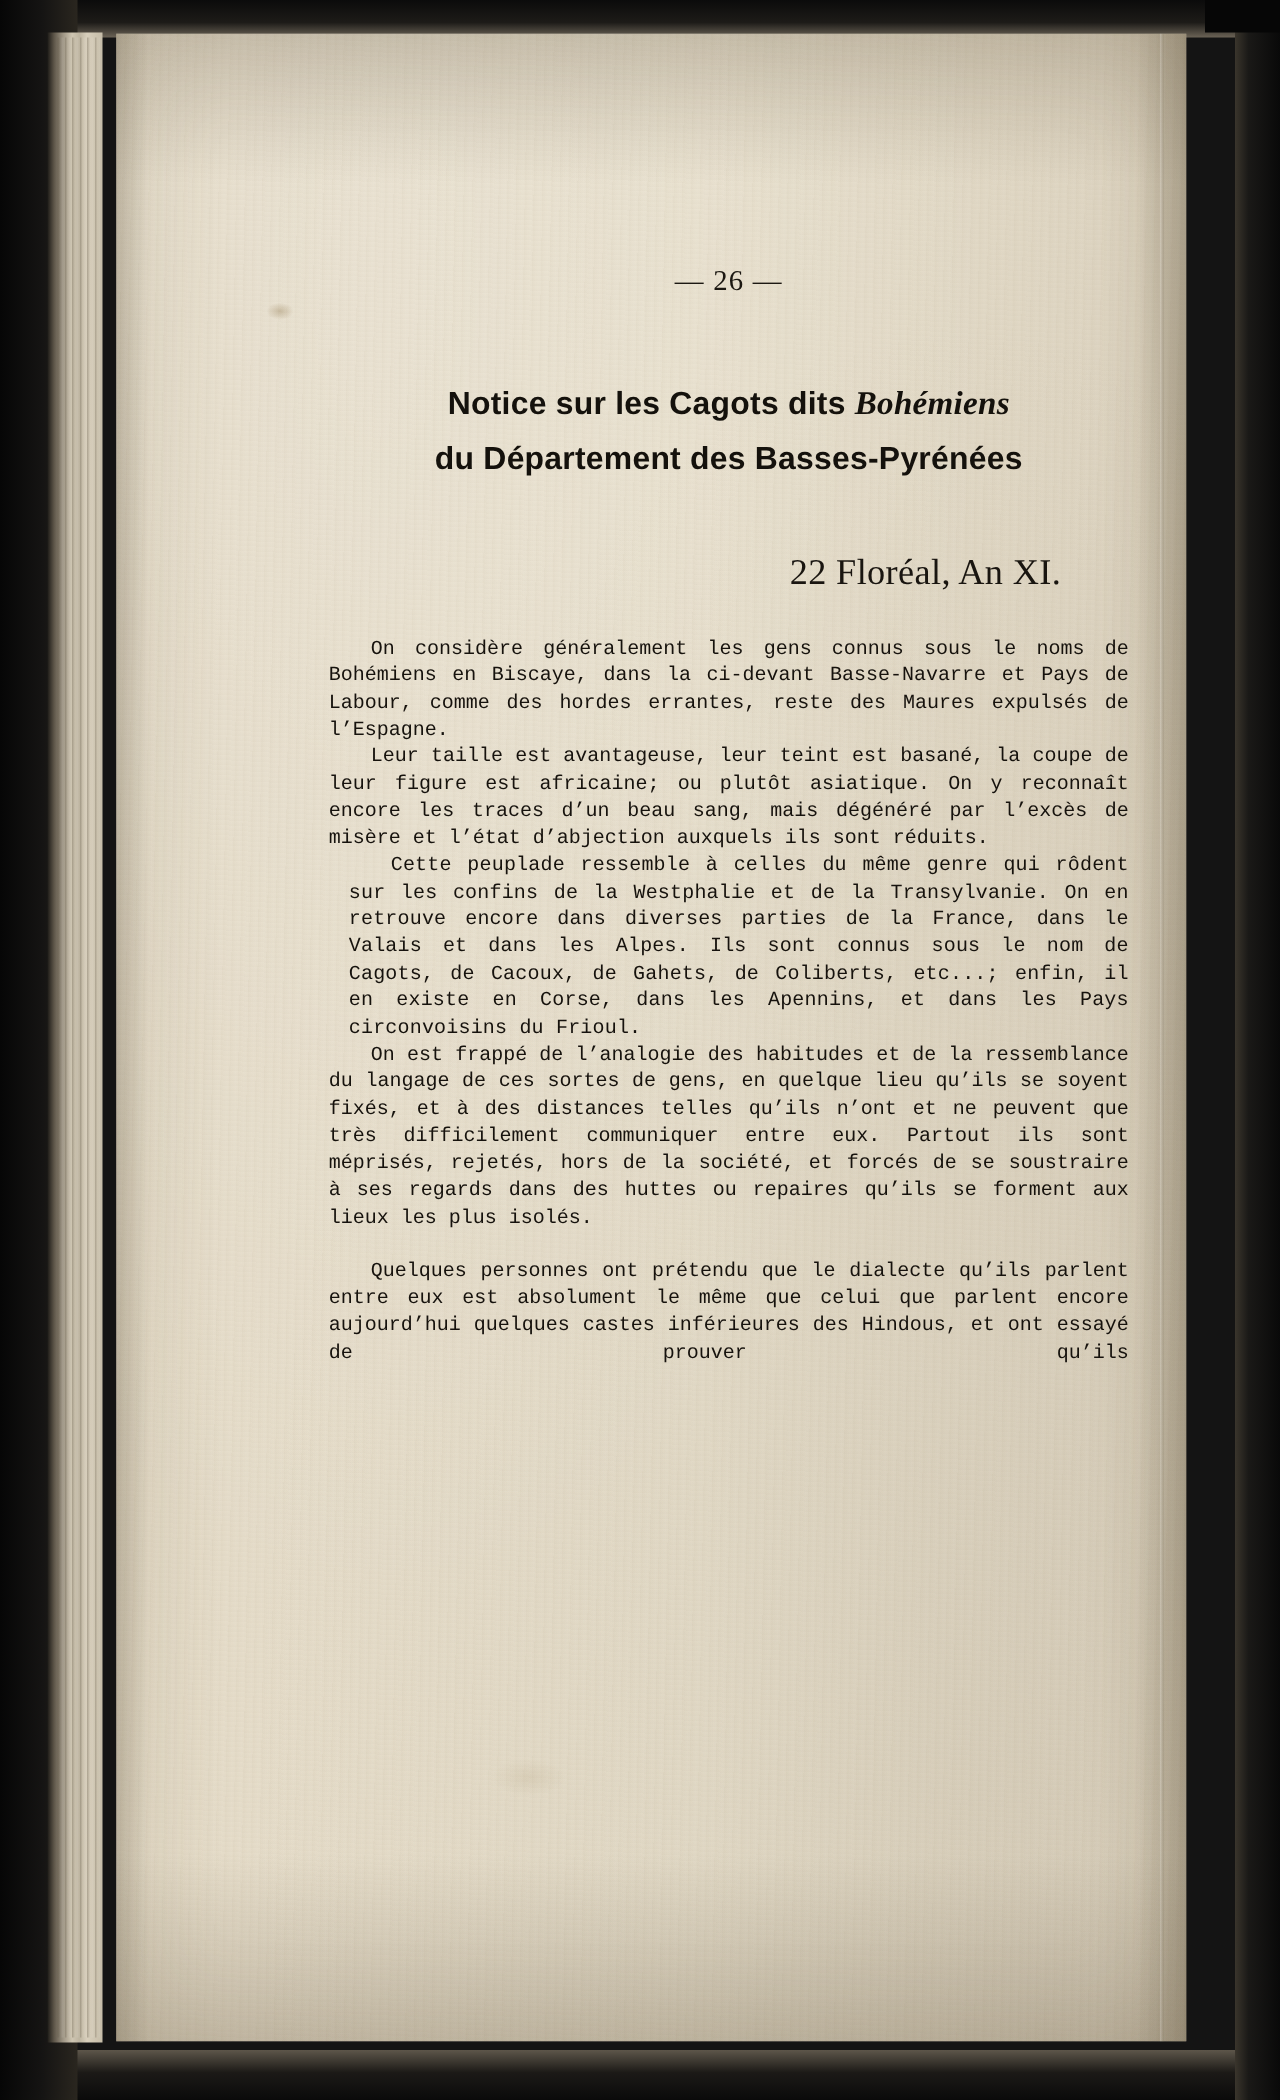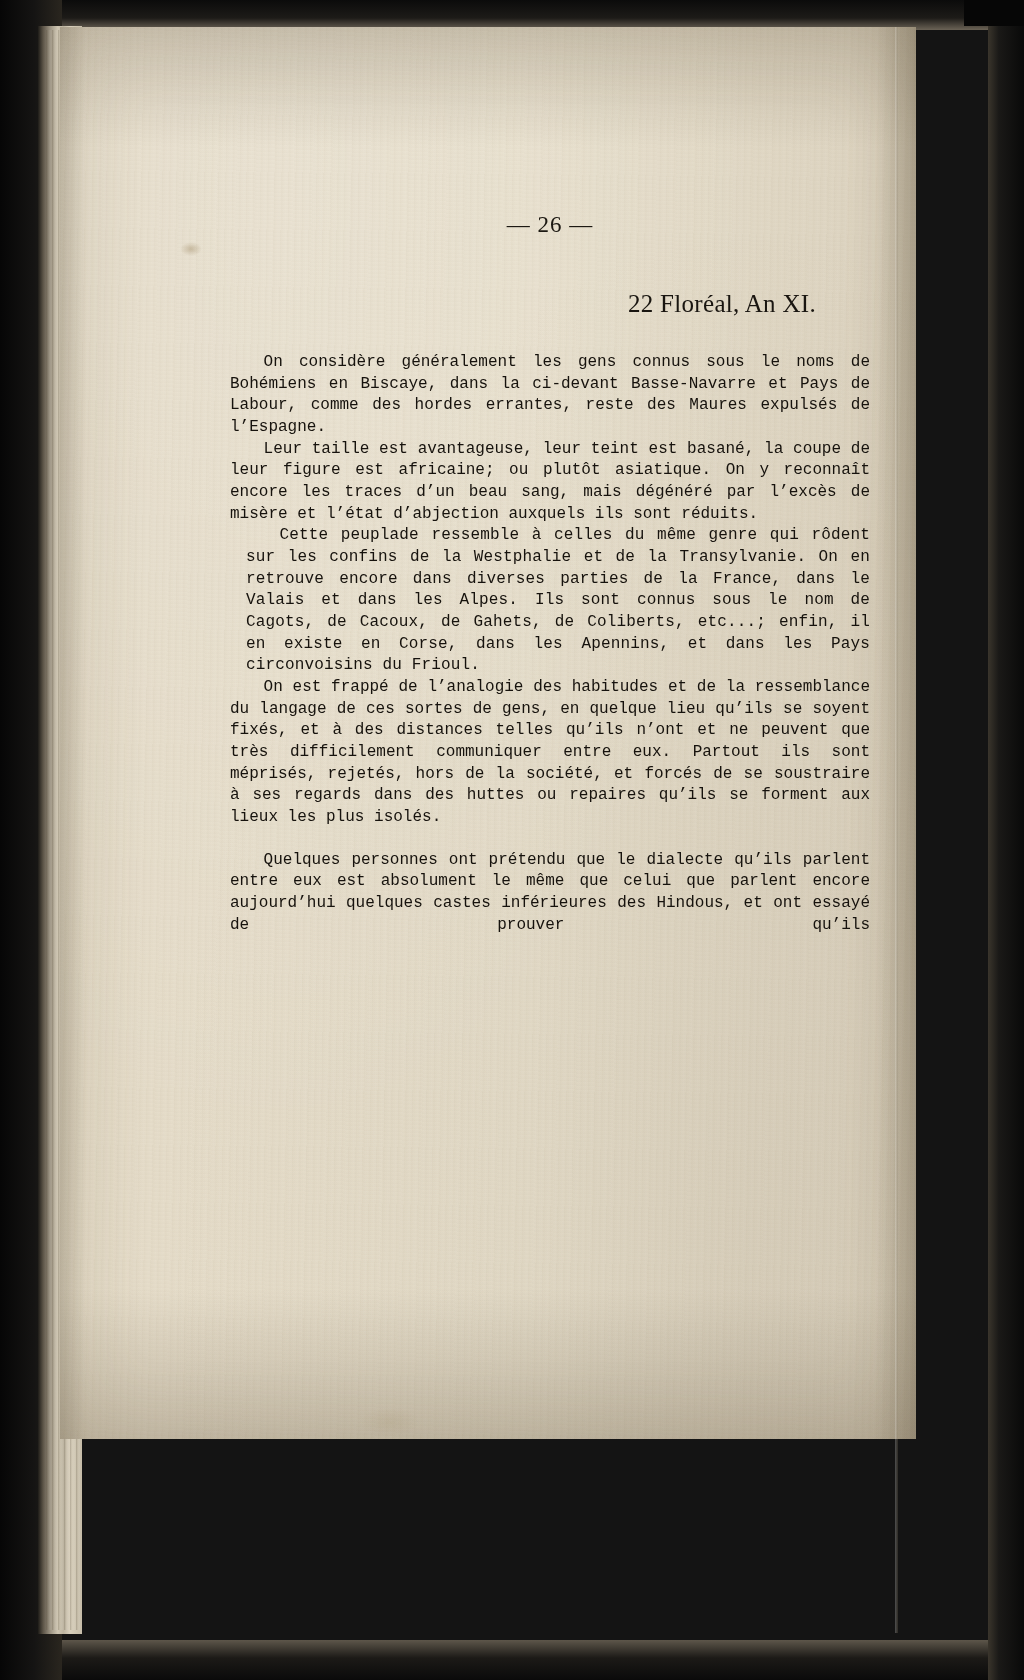--- a/index.html
+++ b/index.html
@@ -83,24 +83,24 @@
       rgba(90,80,62,0.40) 0px,
       rgba(90,80,62,0.0) 2px,
       rgba(255,255,255,0.10) 4px,
       rgba(90,80,62,0.0) 6px);
     opacity: .75;
   }
 
   
   .page {
     position: absolute;
-    left: 60px;
+    left: 93px;
     top: 27px;
     width: 856px;
-    height: 1412px;
+    height: 1606px;
     background:
       radial-gradient(ellipse at 25% 12%, rgba(255,255,255,0.16) 0%, rgba(255,255,255,0) 55%),
       radial-gradient(ellipse at 80% 88%, rgba(120,105,80,0.10) 0%, rgba(0,0,0,0) 60%),
       linear-gradient(to right, #ded5c1 0%, #e5dcc9 10%, #e7dfcc 55%, #ded5c2 92%, #cfc5b0 100%);
     box-shadow: inset 0 0 80px rgba(150,135,105,0.18);
   }
   .page-grain {
     position: absolute;
     inset: 0;
     background-image:
@@ -186,21 +186,21 @@
   .title-block .ital {
     font-family: "Liberation Serif", serif;
     font-style: italic;
     font-weight: bold;
     font-size: 26.5px;
   }
   .dateline {
     margin-top: 52px;
     text-align: right;
     padding-right: 54px;
-    font-size: 25px;
+    font-size: 29px;
     letter-spacing: .3px;
     color: #191510;
   }
   .body {
     margin-top: 34px;
     font-size: 16px;
     line-height: 1.355;
     text-align: justify;
     color: #16120d;
     hyphens: manual;
@@ -238,20 +238,24 @@
   <div class="page-leftshade"></div>
   <div class="page-rightshade"></div>
   <div class="crease"></div>
   <div class="foxing-a"></div>
   <div class="foxing-b"></div>
 
   <div class="content">
 
     <div class="folio">— 26 —</div>
 
+    <div class="title-block">
+      <div><span>Notice sur les Cagots dits </span><span class="ital">Bohémiens</span></div>
+      <div>du Département des Basses-Pyrénées</div>
+    </div>
 
     <div class="dateline">22 Floréal, An XI.</div>
 
     <div class="body">
       <p>On considère généralement les gens connus sous le noms de Bohémiens en Biscaye, dans la ci-devant Basse-Navarre et Pays de Labour, comme des hordes errantes, reste des Maures expulsés de l’Espagne.</p>
       <p>Leur taille est avantageuse, leur teint est basané, la coupe de leur figure est africaine; ou plutôt asiatique. On y reconnaît encore les traces d’un beau sang, mais dégénéré par l’excès de misère et l’état d’abjection auxquels ils sont réduits.</p>
       <p>Cette peuplade ressemble à celles du même genre qui rôdent sur les confins de la Westphalie et de la Transylvanie. On en retrouve encore dans diverses parties de la France, dans le Valais et dans les Alpes. Ils sont connus sous le nom de Cagots, de Cacoux, de Gahets, de Coliberts, etc...; enfin, il en existe en Corse, dans les Apennins, et dans les Pays circonvoisins du Frioul.</p>
       <p>On est frappé de l’analogie des habitudes et de la ressemblance du langage de ces sortes de gens, en quelque lieu qu’ils se soyent fixés, et à des distances telles qu’ils n’ont et ne peuvent que très difficilement communiquer entre eux. Partout ils sont méprisés, rejetés, hors de la société, et forcés de se soustraire à ses regards dans des huttes ou repaires qu’ils se forment aux lieux les plus isolés.</p>
       <p>Quelques personnes ont prétendu que le dialecte qu’ils parlent entre eux est absolument le même que celui que parlent encore aujourd’hui quelques castes inférieures des Hindous, et ont essayé de prouver qu’ils</p>
     </div>

